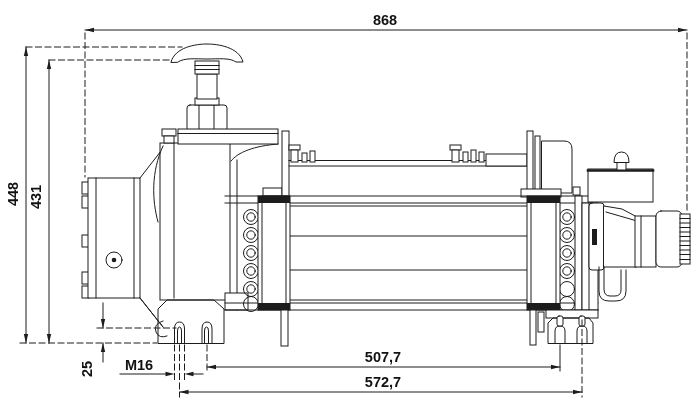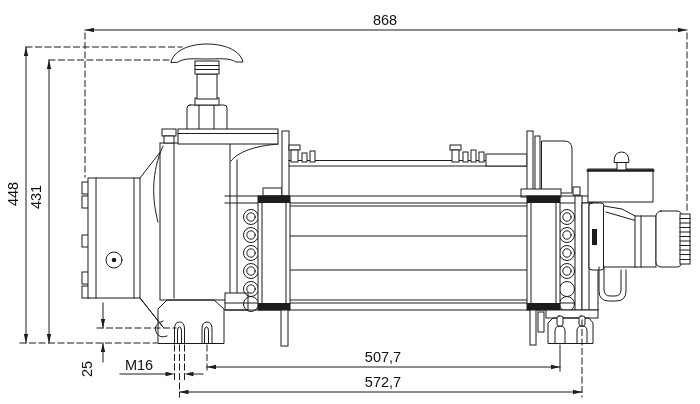--- a/index.html
+++ b/index.html
@@ -1,16 +1,16 @@
 <!DOCTYPE html>
 <html><head>
 <meta charset="utf-8">
 <style>
   html,body{margin:0;padding:0;background:#ffffff;}
-  .stage{width:700px;height:404px;background:#fff;position:relative;overflow:hidden;}
+  .stage{width:700px;height:404px;background:#fff;position:relative;overflow:hidden;font-weight:bold;}
   svg{display:block;}
   .ln{stroke:#1c1c1c;stroke-width:1;fill:none;stroke-linecap:square;stroke-linejoin:miter;}
   .fw{fill:#ffffff;}
   .fb{fill:#1c1c1c;stroke:none;}
   .bold{stroke-width:2.6;}
   .dash{stroke-dasharray:6 3.5;}
   .dim text, text.dim{font-family:"Liberation Sans", sans-serif;font-size:14.5px;fill:#111;stroke:none;}
   .mid{text-anchor:middle;}
 </style>
 </head>

